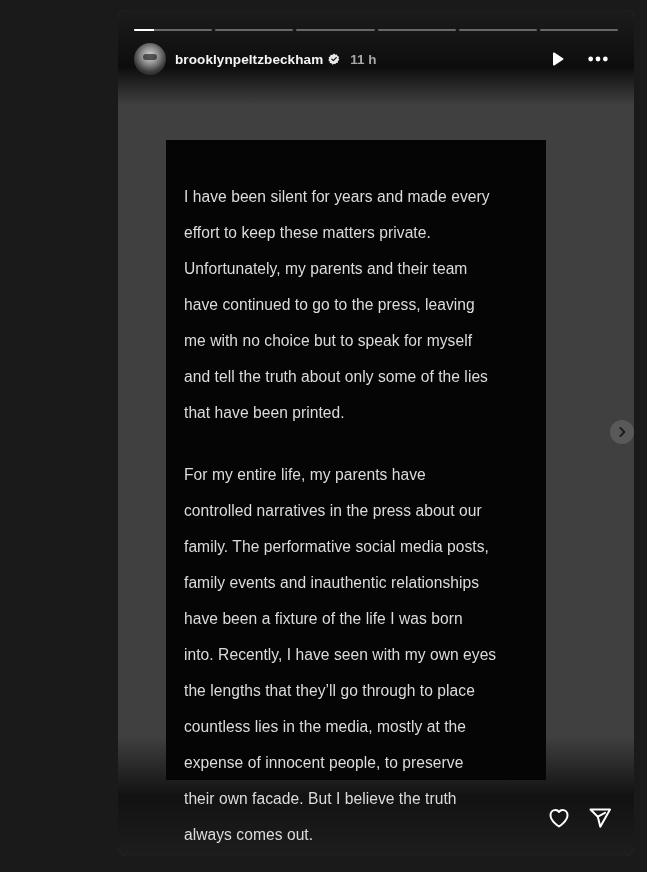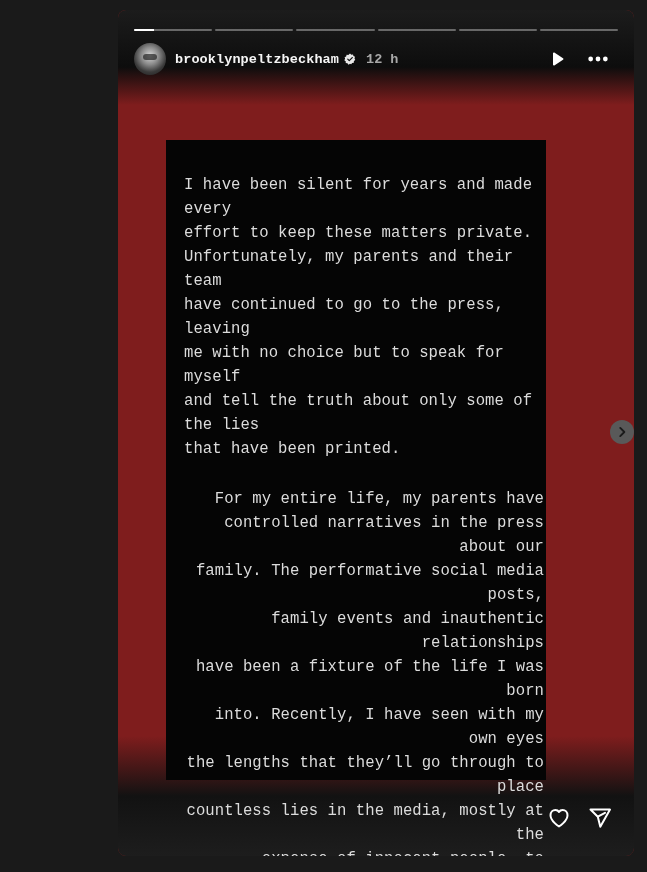--- a/index.html
+++ b/index.html
@@ -5,22 +5,21 @@
     * { box-sizing: border-box; margin: 0; padding: 0; }
     html, body {
       width: 647px; height: 872px; overflow: hidden;
       background: #1a1a1a;
       font-family: "Liberation Sans", "DejaVu Sans", sans-serif;
     }
     .viewer { position: relative; width: 647px; height: 872px; background: #1a1a1a; }
     .story-card {
       position: absolute; left: 118px; top: 10px; width: 516px; height: 846px;
       border-radius: 8px; overflow: hidden;
-      background: #7f1d1d;
-      font-family: Liberation Mono, monospace;
+      background: #404040;
     }
     .story-card .top-grad {
       position: absolute; left: 0; top: 0; right: 0; height: 95px;
       background: linear-gradient(to bottom, #1c1c1c 0%, #0d0d0d 60%, rgba(0,0,0,0) 100%);
       pointer-events: none;
     }
     .story-card .bottom-grad {
       position: absolute; left: 0; bottom: 0; right: 0; height: 120px;
       background: linear-gradient(to top, #1d1d1d 0%, #121212 50%, rgba(0,0,0,0) 100%);
       pointer-events: none;
@@ -55,25 +54,25 @@
     .time { margin-left: 10px; color: #a8a8a8; font-size: 13.5px; font-weight: bold; }
     .header .spacer { flex: 1; }
     .hdr-btn { display: inline-flex; align-items: center; justify-content: center; cursor: pointer; }
     .play-btn { width: 22px; height: 22px; margin-right: 18px; }
     .more-btn { width: 24px; height: 22px; margin-right: 8px; }
     .text-panel {
       position: absolute; left: 48px; top: 130px; width: 380px; height: 640px;
       background: #050505; z-index: 1;
     }
     .story-text {
-      position: absolute; left: 66px; top: 163px; width: 360px; z-index: 2;
-      color: #dcdcdc; font-size: 15.6px; line-height: 24px; letter-spacing: 0.05px;
+      position: absolute; left: 66px; top: 169px; width: 360px; z-index: 2;
+      color: #dcdcdc; font-size: 15.6px; line-height: 36px; letter-spacing: 0.05px;
     }
     .story-text p { white-space: pre-line; margin-bottom: 26px; }
-    .story-text p:last-child { margin-bottom: 16px; text-align: right; }
+    .story-text p:last-child { margin-bottom: 16px; }
     .footer-actions {
       position: absolute; right: 22px; bottom: 26px; display: flex; gap: 17px; z-index: 3;
     }
     .action { width: 24px; height: 24px; display: inline-flex; cursor: pointer; }
     .next-btn {
       position: absolute; left: 610px; top: 420px; width: 24px; height: 24px; border-radius: 50%;
       background: #595959; display: flex; align-items: center; justify-content: center; cursor: pointer;
     }
   </style>
 </head>
@@ -98,21 +97,21 @@
 
     <div class="header">
       <div class="avatar"></div>
       <span class="username">brooklynpeltzbeckham</span>
       <span class="verified">
         <svg viewBox="0 0 24 24" width="12" height="12">
           <path fill="#e8e8e8" d="M12 1l2.6 2.3 3.4-.5.9 3.3 3.1 1.5-1 3.3 1.6 3-2.8 2.1-.1 3.4-3.4.4-2 2.8L12 21.4 8.9 23.3l-2-2.8-3.4-.4-.1-3.4L.6 14.6l1.6-3-1-3.3 3.1-1.5.9-3.3 3.4.5z"></path>
           <path fill="none" stroke="#111" stroke-width="2.4" stroke-linecap="round" stroke-linejoin="round" d="M7.5 12.3l3 3 6-6.2"></path>
         </svg>
       </span>
-      <span class="time">12 h</span>
+      <span class="time">11 h</span>
       <span class="spacer"></span>
       <span class="hdr-btn play-btn">
         <svg viewBox="0 0 24 24" width="16" height="16">
           <path fill="#fff" d="M6 3.5c0-1 1.1-1.6 2-1.1l13 8.5c.8.5.8 1.7 0 2.2l-13 8.5c-.9.5-2-.1-2-1.1z"></path>
         </svg>
       </span>
       <span class="hdr-btn more-btn">
         <svg viewBox="0 0 24 24" width="22" height="22">
           <circle cx="4" cy="12" r="2.6" fill="#fff"></circle>
           <circle cx="12" cy="12" r="2.6" fill="#fff"></circle>

